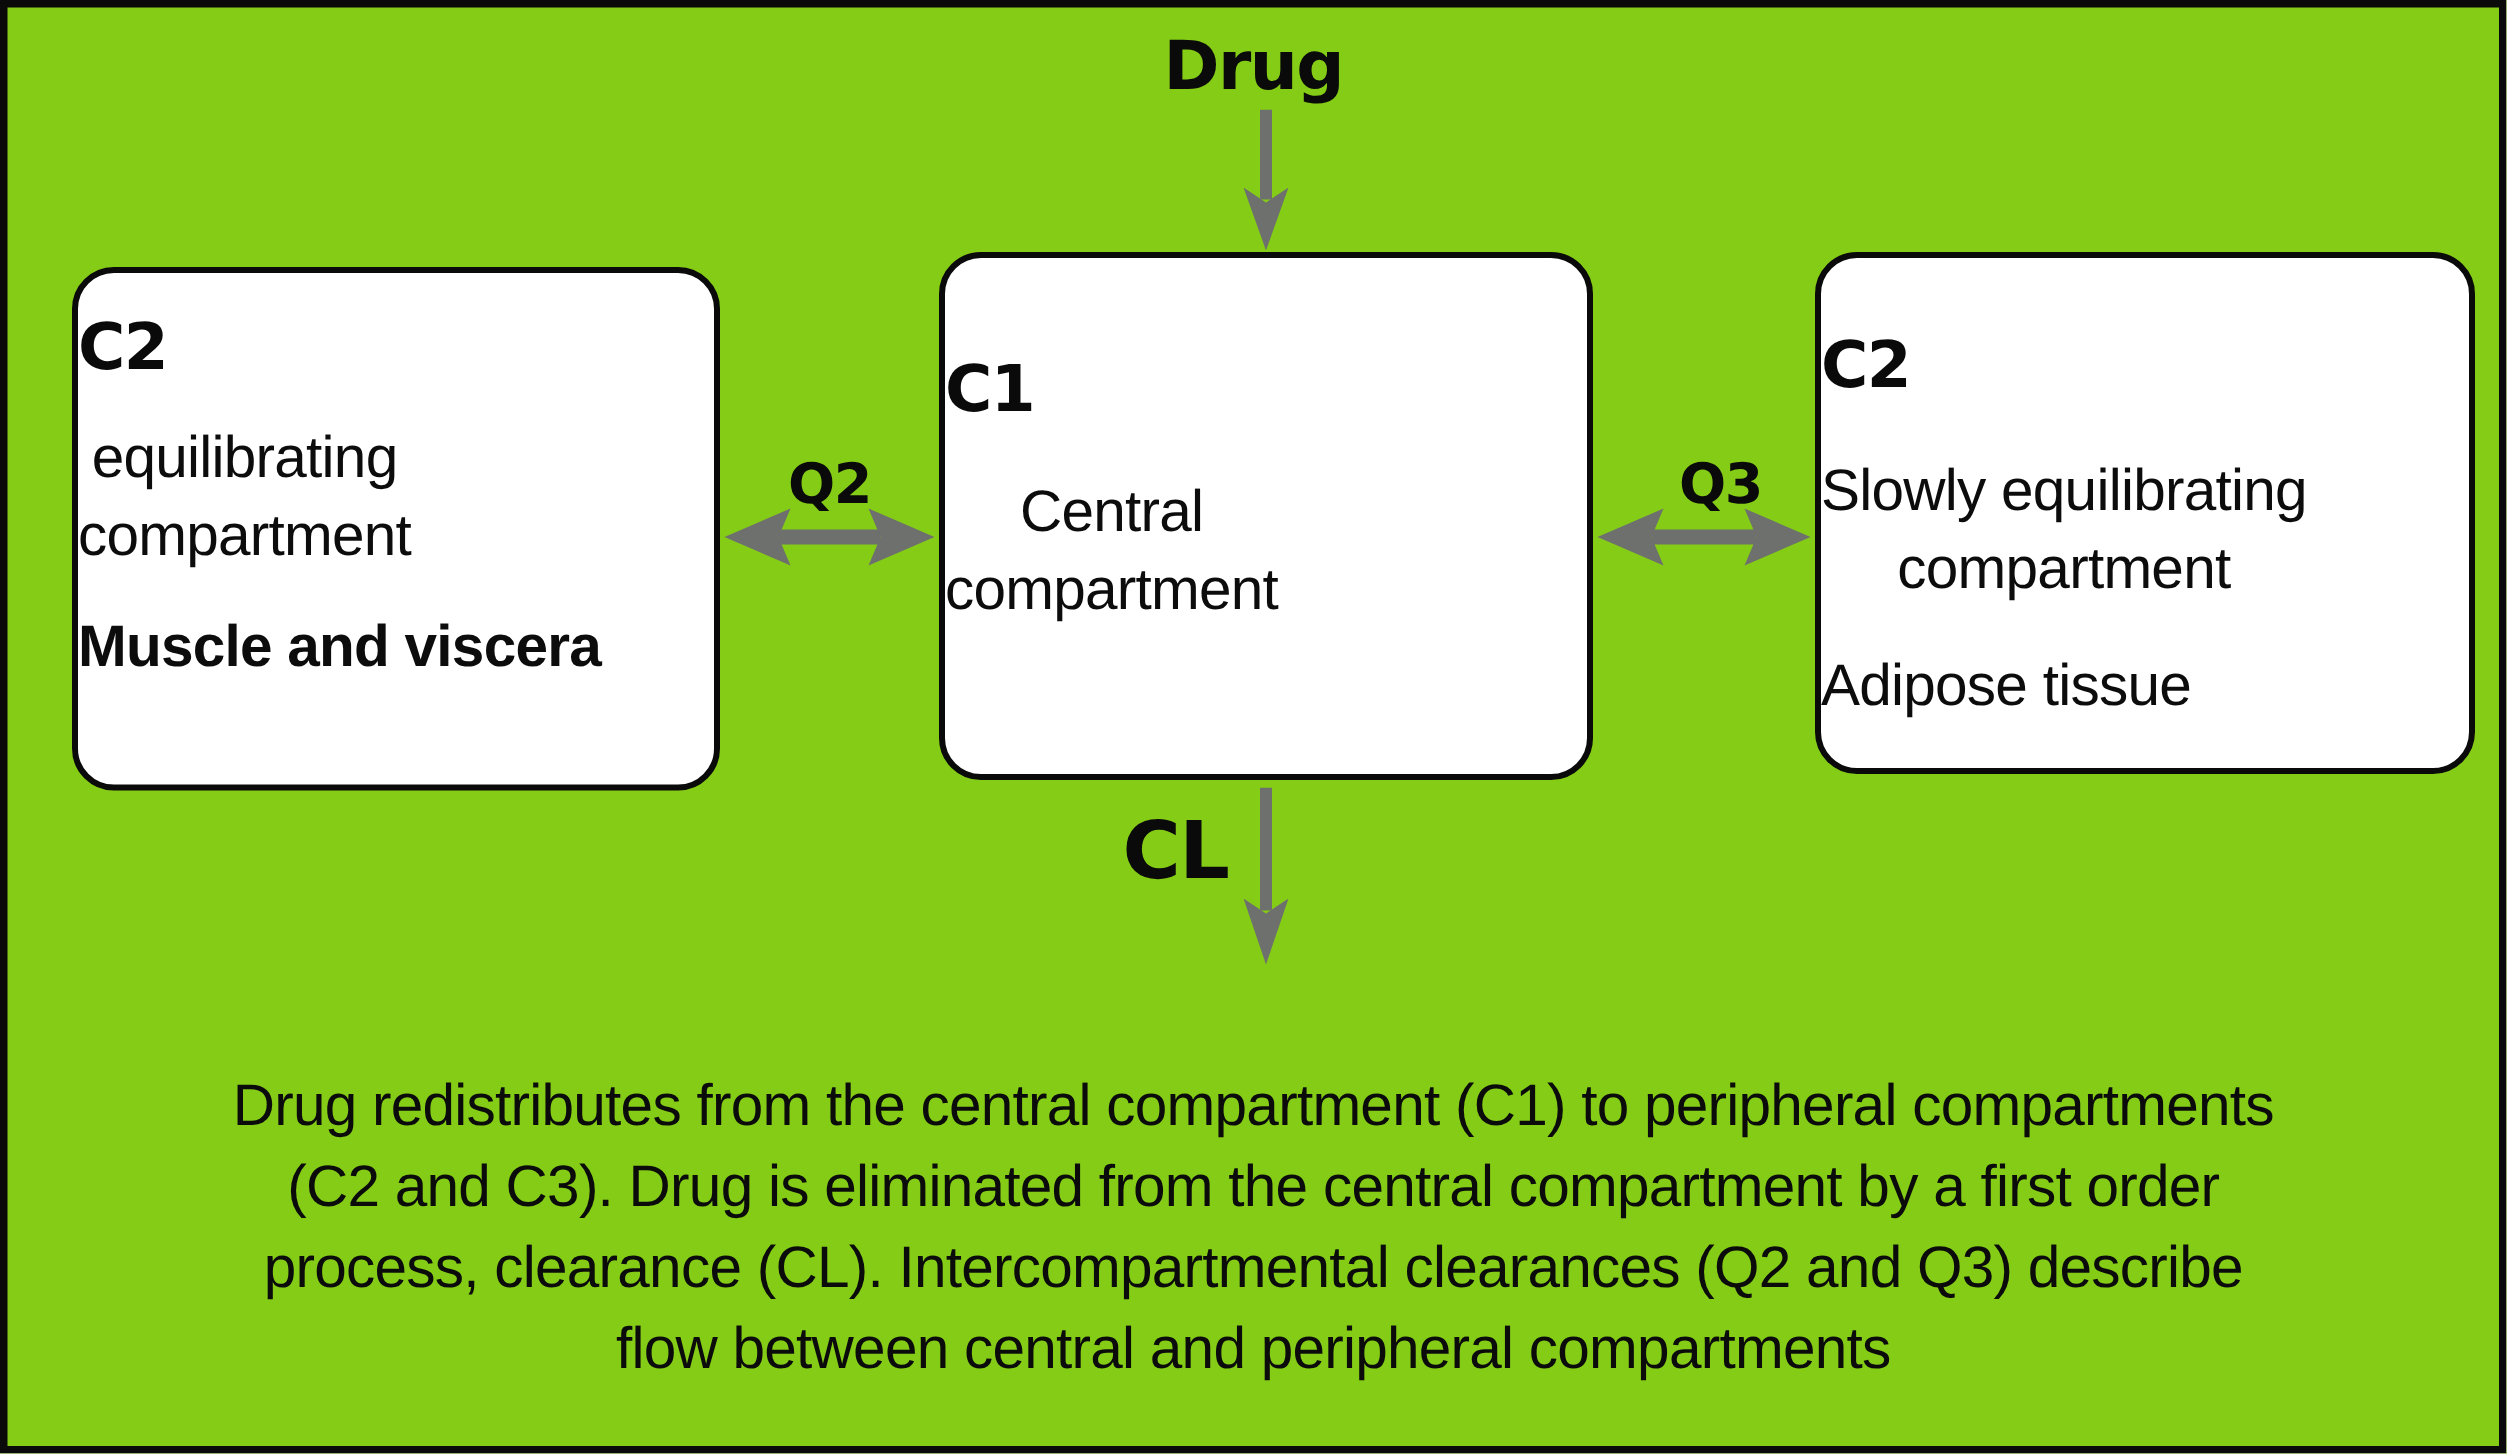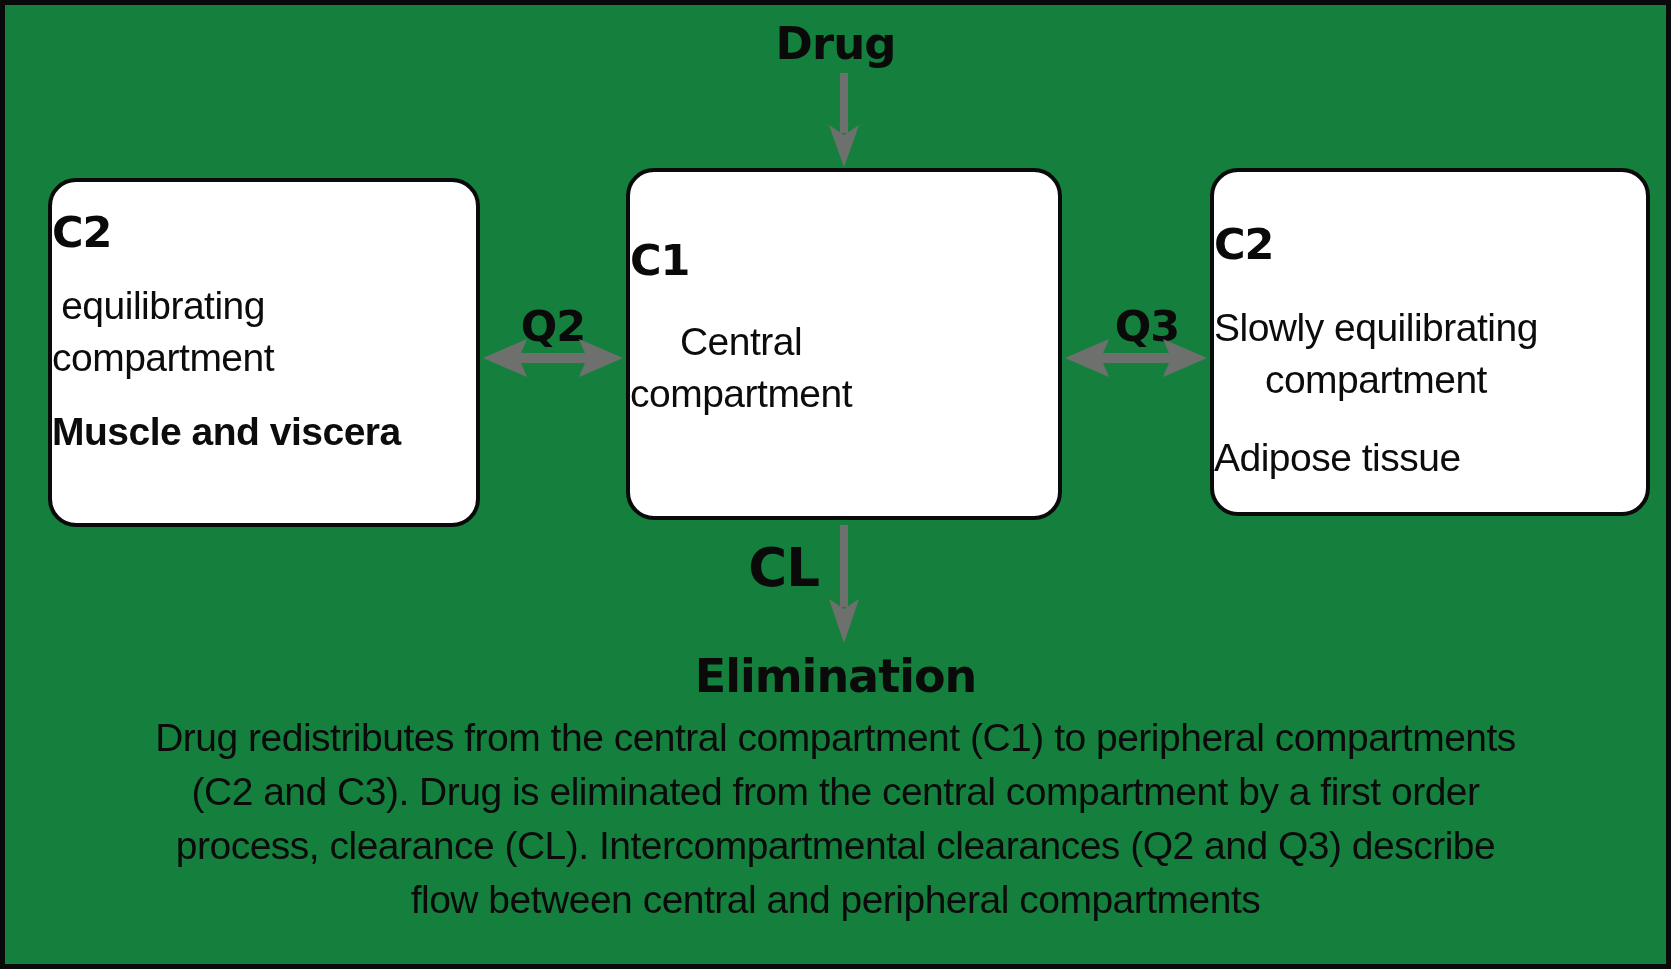--- a/index.html
+++ b/index.html
@@ -1,21 +1,21 @@
 <!DOCTYPE html>
 <html><head>
 <meta charset="utf-8">
 <style>
   html, body { margin: 0; padding: 0; background: #ffffff; }
   .stage {
     position: relative;
     width: 1671px;
     height: 969px;
     box-sizing: border-box;
-    background: #15803d;
+    background: #84cc16;
     border: 5px solid #0a0a0a;
     overflow: hidden;
     font-family: "Liberation Sans", sans-serif;
     color: #0c0c0c;
   }
   .heading {
     font-family: "DejaVu Sans", "Liberation Sans", sans-serif;
     font-weight: 800;
     letter-spacing: -1px;
     color: #0a0a0a;
@@ -53,21 +53,21 @@
   .body-line {
     display: block;
     font-size: 39px;
     line-height: 52px;
     white-space: nowrap;
   }
   .q-label {
     position: absolute;
     top: 296px;
     text-align: center;
-    font-size: 43px;
+    font-size: 37px;
   }
   .q2-label { left: 476px; width: 144px; }
   .q3-label { left: 1058px; width: 168px; }
   .arrow { position: absolute; }
   .drug-arrow { left: 824px; top: 68px; }
   .cl-arrow   { left: 824px; top: 520px; }
   .q2-arrow   { left: 476px; top: 331px; }
   .q3-arrow   { left: 1058px; top: 331px; }
   .cl-label {
     position: absolute;
@@ -148,21 +148,20 @@
     <polygon points="2,22 46,3 38,22 46,41" fill="#6e706e"></polygon>
     <polygon points="144,22 100,3 108,22 100,41" fill="#6e706e"></polygon>
   </svg>
 
   <div class="cl-label heading">CL</div>
   <svg class="arrow cl-arrow" width="30" height="118" viewBox="0 0 30 118">
     <rect x="11" y="0" width="8" height="82" fill="#6e706e"></rect>
     <polygon points="0,74 15,84 30,74 15,118" fill="#6e706e"></polygon>
   </svg>
 
-  <div class="center-label elimination-label heading">Elimination</div>
 
   <div class="caption">
     <span class="caption-line">Drug redistributes from the central compartment (C1) to peripheral compartments</span>
     <span class="caption-line">(C2 and C3). Drug is eliminated from the central compartment by a first order</span>
     <span class="caption-line">process, clearance (CL). Intercompartmental clearances (Q2 and Q3) describe</span>
     <span class="caption-line">flow between central and peripheral compartments</span>
   </div>
 
 </div>
 

